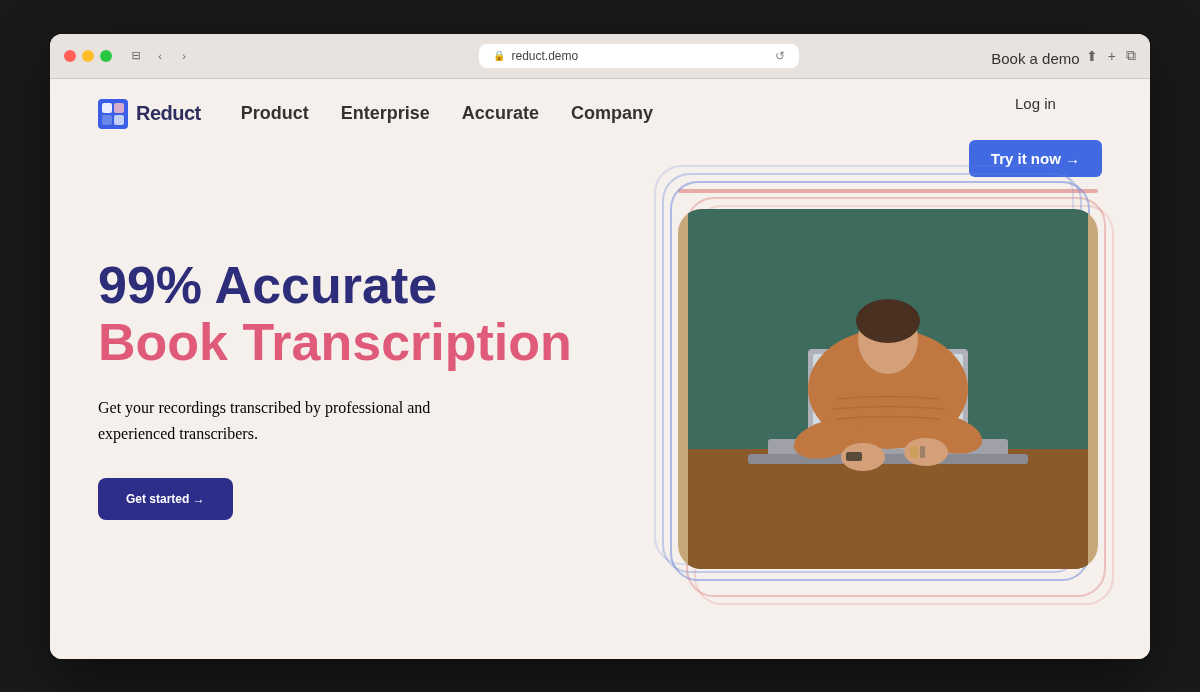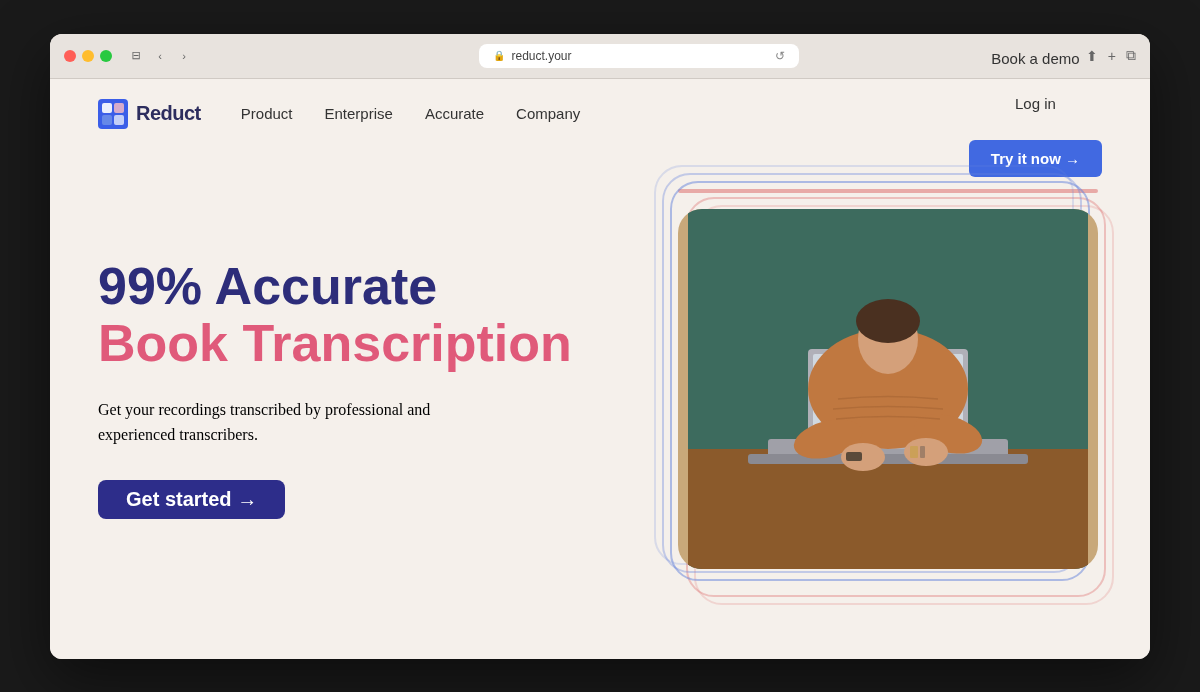--- a/index.html
+++ b/index.html
@@ -130,24 +130,24 @@
     }
 
     .nav-links {
       display: flex;
       align-items: center;
       gap: 32px;
       flex: 1;
     }
 
     .nav-link {
-      font-size: 15px;
+      font-size: 18px;
       color: #333;
       text-decoration: none;
-      font-weight: 400;
+      font-weight: 700;
       cursor: pointer;
     }
 
     .nav-right {
       display: flex;
       align-items: center;
       gap: 28px;
       flex-direction: column;
     }
 
@@ -208,23 +208,23 @@
       color: #000000;
       line-height: 1.6;
       margin-bottom: 32px;
       max-width: 400px;
       font-family: Liberation Serif, serif;
     }
 
     .get-started-btn {
       background: #2d2d8a;
       color: white;
-      padding: 8px 28px;
+      padding: 14px 28px;
       border-radius: 8px;
-      font-size: 20px;
+      font-size: 12px;
       font-weight: 600;
       cursor: pointer;
       border: none;
       display: inline-flex;
       align-items: center;
       gap: 8px;
     }
 
     
     .hero-image-area {
@@ -305,21 +305,21 @@
       <div class="traffic-light tl-green"></div>
     </div>
     <div class="browser-controls">
       <div class="browser-btn">⊟</div>
       <div class="browser-btn">‹</div>
       <div class="browser-btn">›</div>
     </div>
     <div class="address-bar-wrapper">
       <div class="address-bar">
         <span class="lock-icon">🔒</span>
-        <span>reduct.your</span>
+        <span>reduct.demo</span>
         <span style="margin-left:auto; color:#888; font-size:12px;">↺</span>
       </div>
     </div>
     <div class="browser-actions">
       <span style="cursor:pointer;">⬆</span>
       <span style="cursor:pointer;">+</span>
       <span style="cursor:pointer;">⧉</span>
     </div>
   </div>
 

